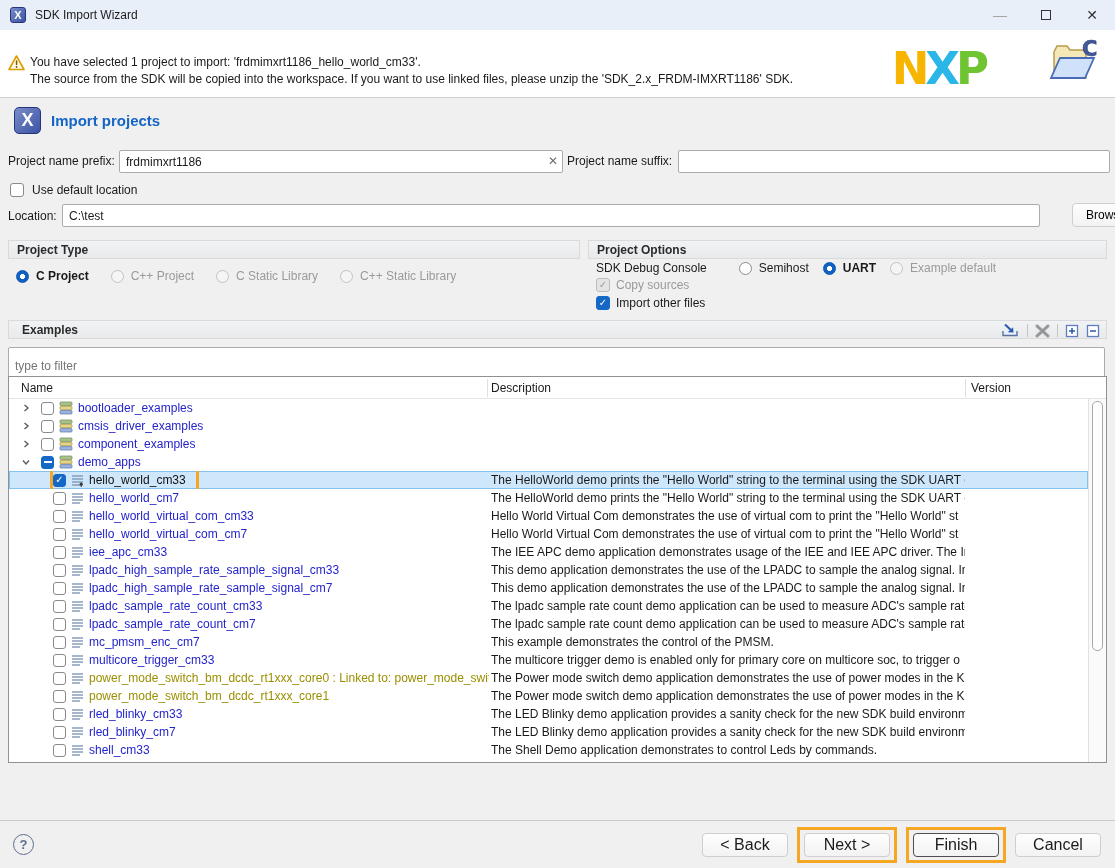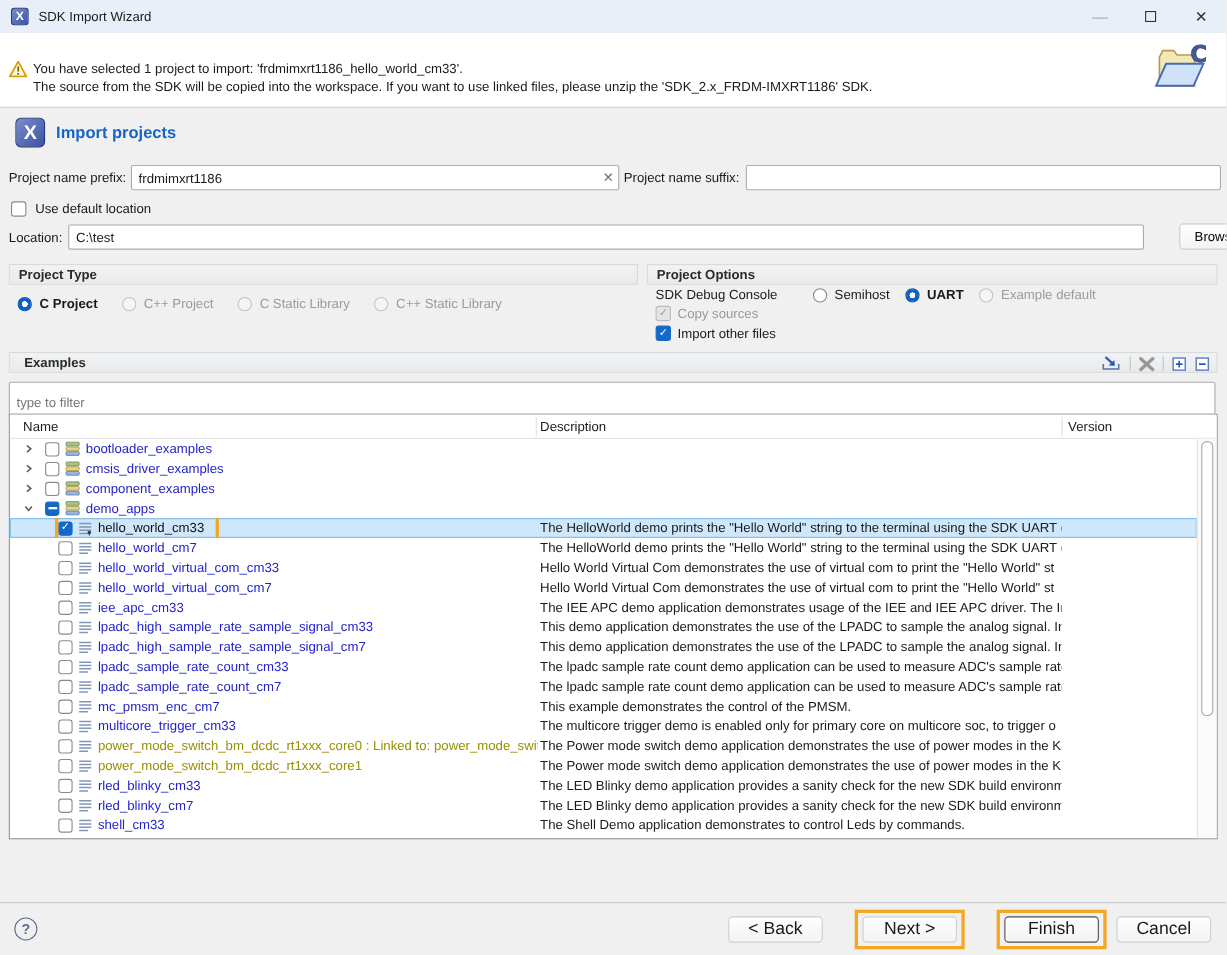--- a/index.html
+++ b/index.html
@@ -96,21 +96,21 @@
   .annotate-box { position:absolute; left:41px; top:-3px; width:149px; height:24px; border:3px solid var(--orange); z-index:6; pointer-events:none; }
 
   
   .footer { position:absolute; bottom:0; left:0; right:0; height:48px; background:#f0f0f0; border-top:1px solid #c9c9c9; display:flex; align-items:center; }
   .help-btn { margin-left:13px; width:21px; height:21px; border:1.5px solid #5d6d90; border-radius:50%; color:#5d6d90;
               font-weight:bold; font-size:13px; display:flex; align-items:center; justify-content:center; }
   .footer-btns { margin-left:auto; margin-right:14px; display:flex; align-items:center; gap:9px; }
   .btn { height:24px; min-width:86px; padding:0 14px; background:linear-gradient(#fefefe,#f3f3f3); border:1px solid #cfcfcf;
          border-radius:4px; font-family:inherit; font-size:16px; color:#1a1a1a; }
   .btn.default { border:1.5px solid #4f4f4f; }
-  .annotate { border:3px solid var(--orange); padding:3px 4px;margin-left:20px; }
+  .annotate { border:3px solid var(--orange); padding:3px 4px; }
   .sm-btn { height:24px; padding:0 10px; background:linear-gradient(#fefefe,#f3f3f3); border:1px solid #cfcfcf; border-radius:4px; font-family:inherit; font-size:12px; }
 </style>
 </head>
 <body>
 
 <div class="window">
 
   <div class="titlebar">
     <span class="mcux sm">X</span>
     <span class="title">SDK Import Wizard</span>
@@ -128,20 +128,21 @@
       <svg width="17" height="16" viewBox="0 0 17 16">
           <polygon points="8.5,1 16,14.5 1,14.5" fill="#fffbe8" stroke="#dc9c00" stroke-width="1.6" stroke-linejoin="round"></polygon>
           <rect x="7.8" y="5.2" width="1.5" height="5" rx="0.7" fill="#7a5600"></rect>
           <circle cx="8.55" cy="12" r="0.95" fill="#7a5600"></circle>
         </svg>
     </span>
     <div class="banner-text">
       <div>You have selected 1 project to import: 'frdmimxrt1186_hello_world_cm33'.</div>
       <div>The source from the SDK will be copied into the workspace. If you want to use linked files, please unzip the 'SDK_2.x_FRDM-IMXRT1186' SDK.</div>
     </div>
+    <div class="nxp"><span class="n">N</span><span class="x">X</span><span class="p">P</span></div>
     <span class="folder-icon">
       <svg width="55" height="50" viewBox="0 0 55 50">
         <path d="M6 14 L6 40 L38 40 L38 12 L22 12 L19 8 L9 8 Z" fill="#f4e8b8" stroke="#b99b4e" stroke-width="1.5"></path>
         <path d="M3 40 L12 20 L46 20 L37 40 Z" fill="#cfe2fa" stroke="#4a6cb4" stroke-width="1.8"></path>
         <text x="34" y="18" font-family="DejaVu Sans, sans-serif" font-size="21" font-weight="bold" fill="#44599b" stroke="#2c3c72" stroke-width="0.6">C</text>
       </svg>
     </span>
   </div>
 
   <div class="content">

